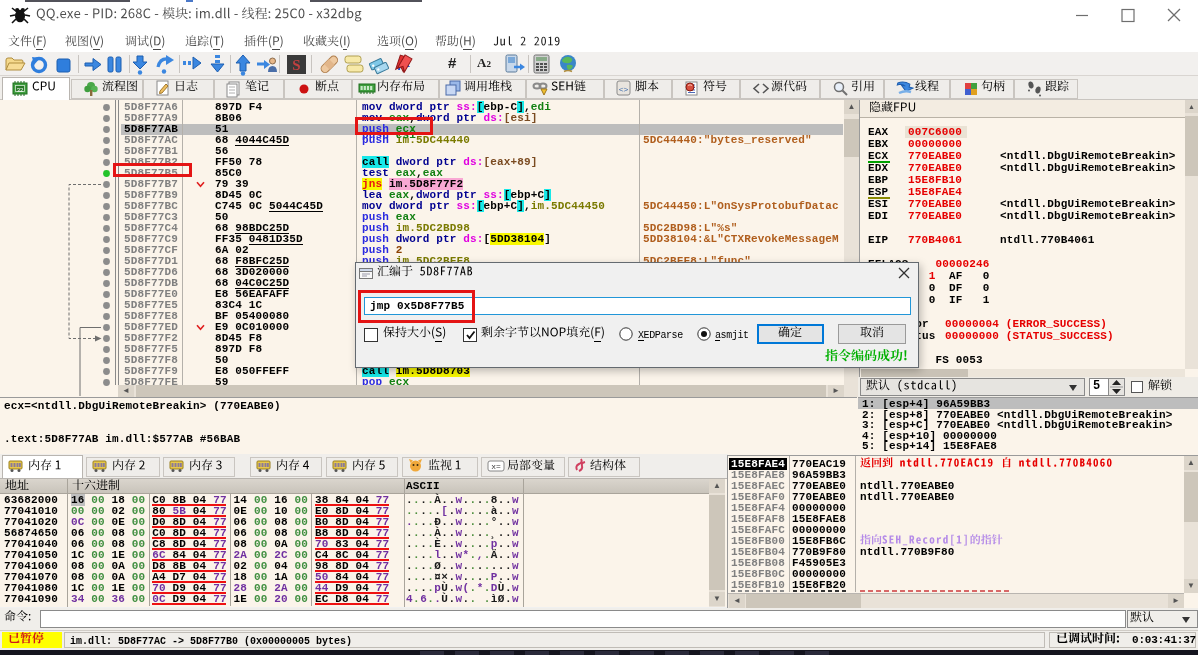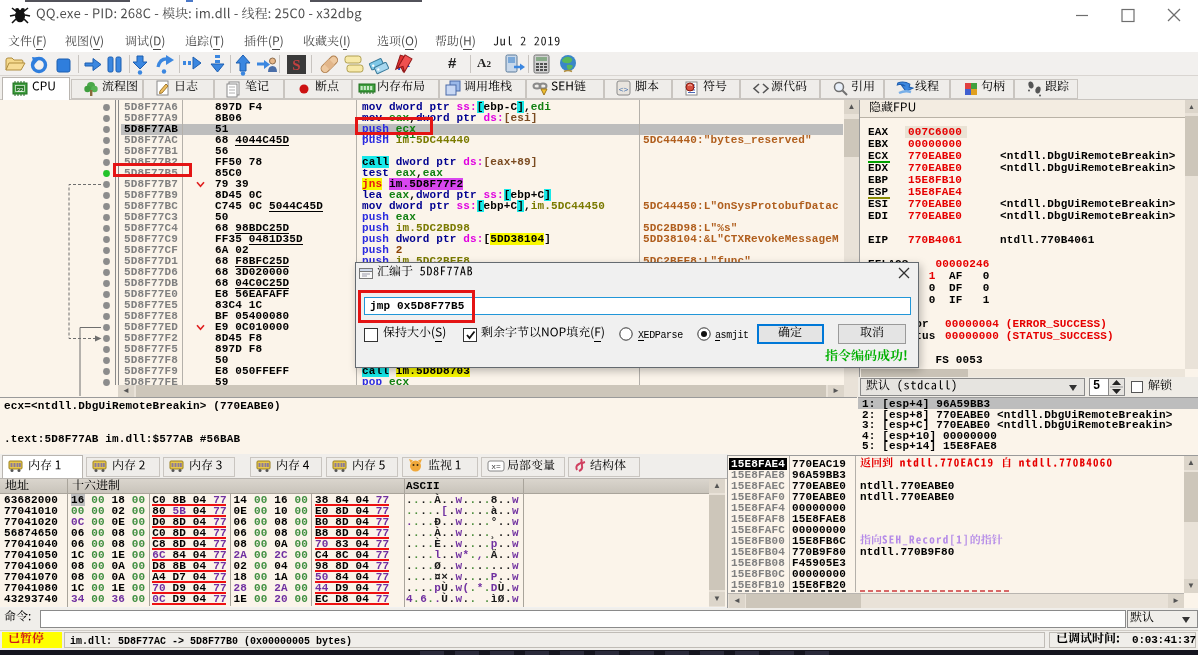--- a/index.html
+++ b/index.html
@@ -470,21 +470,21 @@
 <div style="position:absolute;left:215px;top:146px;font:bold 11px 'Liberation Mono',monospace;letter-spacing:0.15px;white-space:pre;line-height:11px;"><span style="color:#000;">56</span></div>
 <div style="position:absolute;left:362px;top:130px;font:bold 11px 'Liberation Mono',monospace;letter-spacing:0.15px;white-space:pre;line-height:11px;"><span style="color:#2a2ae0;">push </span><span style="color:#128012;">esi</span></div>
 <div style="position:absolute;left:124px;top:157px;font:bold 11px 'Liberation Mono',monospace;letter-spacing:0.15px;white-space:pre;line-height:11px;"><span style="color:#808080;">5D8F77B2</span></div>
 <div style="position:absolute;left:215px;top:157px;font:bold 11px 'Liberation Mono',monospace;letter-spacing:0.15px;white-space:pre;line-height:11px;"><span style="color:#000;">FF50 78</span></div>
 <div style="position:absolute;left:362px;top:157px;font:bold 11px 'Liberation Mono',monospace;letter-spacing:0.15px;white-space:pre;line-height:11px;"><span style="color:#000;background:#18e8e8;">call</span><span style="color:#000090;"> </span><span style="color:#000090;">dword ptr </span><span style="color:#e000e0;">ds:</span><span style="color:#7a4a20;">[eax+89]</span></div>
 <div style="position:absolute;left:124px;top:168px;font:bold 11px 'Liberation Mono',monospace;letter-spacing:0.15px;white-space:pre;line-height:11px;"><span style="color:#808080;">5D8F77B5</span></div>
 <div style="position:absolute;left:215px;top:168px;font:bold 11px 'Liberation Mono',monospace;letter-spacing:0.15px;white-space:pre;line-height:11px;"><span style="color:#000;">85C0</span></div>
 <div style="position:absolute;left:362px;top:168px;font:bold 11px 'Liberation Mono',monospace;letter-spacing:0.15px;white-space:pre;line-height:11px;"><span style="color:#000090;">test </span><span style="color:#128012;">eax</span><span style="color:#000;">,</span><span style="color:#128012;">eax</span></div>
 <div style="position:absolute;left:124px;top:179px;font:bold 11px 'Liberation Mono',monospace;letter-spacing:0.15px;white-space:pre;line-height:11px;"><span style="color:#808080;">5D8F77B7</span></div>
 <div style="position:absolute;left:215px;top:179px;font:bold 11px 'Liberation Mono',monospace;letter-spacing:0.15px;white-space:pre;line-height:11px;"><span style="color:#000;">79 39</span></div>
-<div style="position:absolute;left:362px;top:179px;font:bold 11px 'Liberation Mono',monospace;letter-spacing:0.15px;white-space:pre;line-height:11px;"><span style="color:#e81313;background:#f8f800;">jns</span><span style="color:#000;"> </span><span style="color:#000;background:#d946ef;">im.5D8F77F2</span></div>
+<div style="position:absolute;left:362px;top:179px;font:bold 11px 'Liberation Mono',monospace;letter-spacing:0.15px;white-space:pre;line-height:11px;"><span style="color:#e81313;background:#f8f800;">jns</span><span style="color:#000;"> </span><span style="color:#000;background:#f9a8d4;">im.5D8F77F2</span></div>
 <div style="position:absolute;left:124px;top:190px;font:bold 11px 'Liberation Mono',monospace;letter-spacing:0.15px;white-space:pre;line-height:11px;"><span style="color:#808080;">5D8F77B9</span></div>
 <div style="position:absolute;left:215px;top:190px;font:bold 11px 'Liberation Mono',monospace;letter-spacing:0.15px;white-space:pre;line-height:11px;"><span style="color:#000;">8D45 0C</span></div>
 <div style="position:absolute;left:362px;top:190px;font:bold 11px 'Liberation Mono',monospace;letter-spacing:0.15px;white-space:pre;line-height:11px;"><span style="color:#000090;">lea </span><span style="color:#128012;">eax</span><span style="color:#000;">,</span><span style="color:#000090;">dword ptr </span><span style="color:#e000e0;">ss:</span><span style="color:#000;background:#18e8e8;">[</span><span style="color:#000;">ebp+C</span><span style="color:#000;background:#18e8e8;">]</span></div>
 <div style="position:absolute;left:124px;top:201px;font:bold 11px 'Liberation Mono',monospace;letter-spacing:0.15px;white-space:pre;line-height:11px;"><span style="color:#808080;">5D8F77BC</span></div>
 <div style="position:absolute;left:215px;top:201px;font:bold 11px 'Liberation Mono',monospace;letter-spacing:0.15px;white-space:pre;line-height:11px;"><span style="color:#000;">C745 0C </span><span style="color:#000;">5044C45D</span></div>
 <div style="position:absolute;left:268.92px;top:210.8px;width:53.92px;height:1px;background:#000;"></div>
 <div style="position:absolute;left:362px;top:201px;font:bold 11px 'Liberation Mono',monospace;letter-spacing:0.15px;white-space:pre;line-height:11px;"><span style="color:#000090;">mov </span><span style="color:#000090;">dword ptr </span><span style="color:#e000e0;">ss:</span><span style="color:#000;background:#18e8e8;">[</span><span style="color:#000;">ebp+C</span><span style="color:#000;background:#18e8e8;">]</span><span style="color:#000;">,</span><span style="color:#7a7a00;">im.5DC44450</span></div>
 <div style="position:absolute;left:643px;top:201px;font:bold 11px 'Liberation Mono',monospace;letter-spacing:0.15px;white-space:pre;line-height:11px;"><span style="color:#b05e1d;">5DC44450:L"OnSysProtobufDatac</span></div>
 <div style="position:absolute;left:124px;top:212px;font:bold 11px 'Liberation Mono',monospace;letter-spacing:0.15px;white-space:pre;line-height:11px;"><span style="color:#808080;">5D8F77C3</span></div>
 <div style="position:absolute;left:215px;top:212px;font:bold 11px 'Liberation Mono',monospace;letter-spacing:0.15px;white-space:pre;line-height:11px;"><span style="color:#000;">50</span></div>
@@ -875,21 +875,21 @@
 <div style="position:absolute;left:314.9px;top:581.2px;width:74px;height:2px;background:#ee1111;"></div>
 <div style="position:absolute;left:406px;top:572px;font:bold 11px 'Liberation Mono',monospace;letter-spacing:0.45px;white-space:pre;line-height:11px;"><span style="color:#1a1a1a;">.</span><span style="color:#4d8f3d;">.</span><span style="color:#1a1a1a;">.</span><span style="color:#4d8f3d;">.</span><span style="color:#1a1a1a;">¤</span><span style="color:#1a1a1a;">×</span><span style="color:#1a1a1a;">.</span><span style="color:#7030a0;">w</span><span style="color:#1a1a1a;">.</span><span style="color:#4d8f3d;">.</span><span style="color:#1a1a1a;">.</span><span style="color:#4d8f3d;">.</span><span style="color:#7030a0;">P</span><span style="color:#1a1a1a;">.</span><span style="color:#1a1a1a;">.</span><span style="color:#7030a0;">w</span></div>
 <div style="position:absolute;left:4px;top:583px;font:bold 11px 'Liberation Mono',monospace;letter-spacing:0.15px;white-space:pre;line-height:11px;"><span style="color:#000;">77041080</span></div>
 <div style="position:absolute;left:71px;top:583px;font:bold 11px 'Liberation Mono',monospace;letter-spacing:0.15px;white-space:pre;line-height:11px;"><span style="color:#000;">1C</span><span style="color:#000;"> </span><span style="color:#418f41;">00</span><span style="color:#000;"> </span><span style="color:#000;">1E</span><span style="color:#000;"> </span><span style="color:#418f41;">00</span></div>
 <div style="position:absolute;left:152.3px;top:583px;font:bold 11px 'Liberation Mono',monospace;letter-spacing:0.15px;white-space:pre;line-height:11px;"><span style="color:#7030a0;">70</span><span style="color:#000;"> </span><span style="color:#000;">D9</span><span style="color:#000;"> </span><span style="color:#000;">04</span><span style="color:#000;"> </span><span style="color:#7030a0;">77</span></div>
 <div style="position:absolute;left:152.3px;top:592.2px;width:74px;height:2px;background:#ee1111;"></div>
 <div style="position:absolute;left:233.6px;top:583px;font:bold 11px 'Liberation Mono',monospace;letter-spacing:0.15px;white-space:pre;line-height:11px;"><span style="color:#7030a0;">28</span><span style="color:#000;"> </span><span style="color:#418f41;">00</span><span style="color:#000;"> </span><span style="color:#7030a0;">2A</span><span style="color:#000;"> </span><span style="color:#418f41;">00</span></div>
 <div style="position:absolute;left:314.9px;top:583px;font:bold 11px 'Liberation Mono',monospace;letter-spacing:0.15px;white-space:pre;line-height:11px;"><span style="color:#7030a0;">44</span><span style="color:#000;"> </span><span style="color:#000;">D9</span><span style="color:#000;"> </span><span style="color:#000;">04</span><span style="color:#000;"> </span><span style="color:#7030a0;">77</span></div>
 <div style="position:absolute;left:314.9px;top:592.2px;width:74px;height:2px;background:#ee1111;"></div>
 <div style="position:absolute;left:406px;top:583px;font:bold 11px 'Liberation Mono',monospace;letter-spacing:0.45px;white-space:pre;line-height:11px;"><span style="color:#1a1a1a;">.</span><span style="color:#4d8f3d;">.</span><span style="color:#1a1a1a;">.</span><span style="color:#4d8f3d;">.</span><span style="color:#7030a0;">p</span><span style="color:#1a1a1a;">Ù</span><span style="color:#1a1a1a;">.</span><span style="color:#7030a0;">w</span><span style="color:#7030a0;">(</span><span style="color:#4d8f3d;">.</span><span style="color:#7030a0;">*</span><span style="color:#4d8f3d;">.</span><span style="color:#7030a0;">D</span><span style="color:#1a1a1a;">Ù</span><span style="color:#1a1a1a;">.</span><span style="color:#7030a0;">w</span></div>
-<div style="position:absolute;left:4px;top:594px;font:bold 11px 'Liberation Mono',monospace;letter-spacing:0.15px;white-space:pre;line-height:11px;"><span style="color:#000;">43293740</span></div>
+<div style="position:absolute;left:4px;top:594px;font:bold 11px 'Liberation Mono',monospace;letter-spacing:0.15px;white-space:pre;line-height:11px;"><span style="color:#000;">77041090</span></div>
 <div style="position:absolute;left:71px;top:594px;font:bold 11px 'Liberation Mono',monospace;letter-spacing:0.15px;white-space:pre;line-height:11px;"><span style="color:#7030a0;">34</span><span style="color:#000;"> </span><span style="color:#418f41;">00</span><span style="color:#000;"> </span><span style="color:#7030a0;">36</span><span style="color:#000;"> </span><span style="color:#418f41;">00</span></div>
 <div style="position:absolute;left:152.3px;top:594px;font:bold 11px 'Liberation Mono',monospace;letter-spacing:0.15px;white-space:pre;line-height:11px;"><span style="color:#7030a0;">0C</span><span style="color:#000;"> </span><span style="color:#000;">D9</span><span style="color:#000;"> </span><span style="color:#000;">04</span><span style="color:#000;"> </span><span style="color:#7030a0;">77</span></div>
 <div style="position:absolute;left:152.3px;top:603.2px;width:74px;height:2px;background:#ee1111;"></div>
 <div style="position:absolute;left:233.6px;top:594px;font:bold 11px 'Liberation Mono',monospace;letter-spacing:0.15px;white-space:pre;line-height:11px;"><span style="color:#000;">1E</span><span style="color:#000;"> </span><span style="color:#418f41;">00</span><span style="color:#000;"> </span><span style="color:#7030a0;">20</span><span style="color:#000;"> </span><span style="color:#418f41;">00</span></div>
 <div style="position:absolute;left:314.9px;top:594px;font:bold 11px 'Liberation Mono',monospace;letter-spacing:0.15px;white-space:pre;line-height:11px;"><span style="color:#000;">EC</span><span style="color:#000;"> </span><span style="color:#000;">D8</span><span style="color:#000;"> </span><span style="color:#000;">04</span><span style="color:#000;"> </span><span style="color:#7030a0;">77</span></div>
 <div style="position:absolute;left:314.9px;top:603.2px;width:74px;height:2px;background:#ee1111;"></div>
 <div style="position:absolute;left:406px;top:594px;font:bold 11px 'Liberation Mono',monospace;letter-spacing:0.45px;white-space:pre;line-height:11px;"><span style="color:#7030a0;">4</span><span style="color:#4d8f3d;">.</span><span style="color:#7030a0;">6</span><span style="color:#4d8f3d;">.</span><span style="color:#7030a0;">.</span><span style="color:#1a1a1a;">Ù</span><span style="color:#1a1a1a;">.</span><span style="color:#7030a0;">w</span><span style="color:#1a1a1a;">.</span><span style="color:#4d8f3d;">.</span><span style="color:#7030a0;"> </span><span style="color:#4d8f3d;">.</span><span style="color:#1a1a1a;">ì</span><span style="color:#1a1a1a;">Ø</span><span style="color:#1a1a1a;">.</span><span style="color:#7030a0;">w</span></div>
 <div style="position:absolute;left:148.6px;top:494px;width:1px;height:112px;background:#a9a49b;"></div>
 <div style="position:absolute;left:229.9px;top:494px;width:1px;height:112px;background:#a9a49b;"></div>
 <div style="position:absolute;left:311.2px;top:494px;width:1px;height:112px;background:#a9a49b;"></div>

